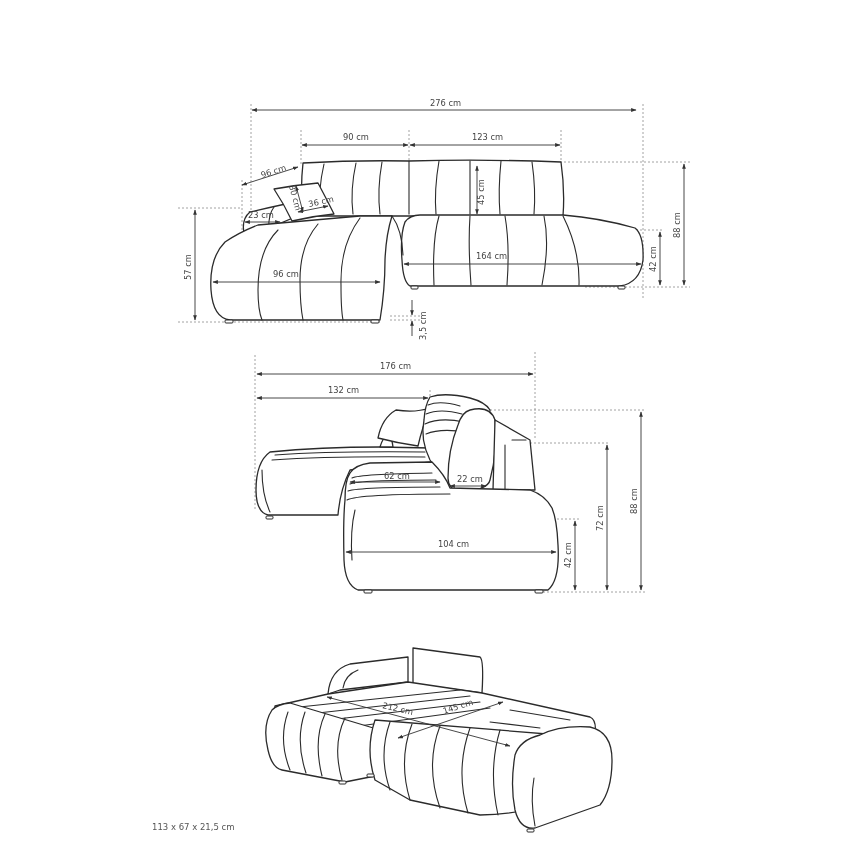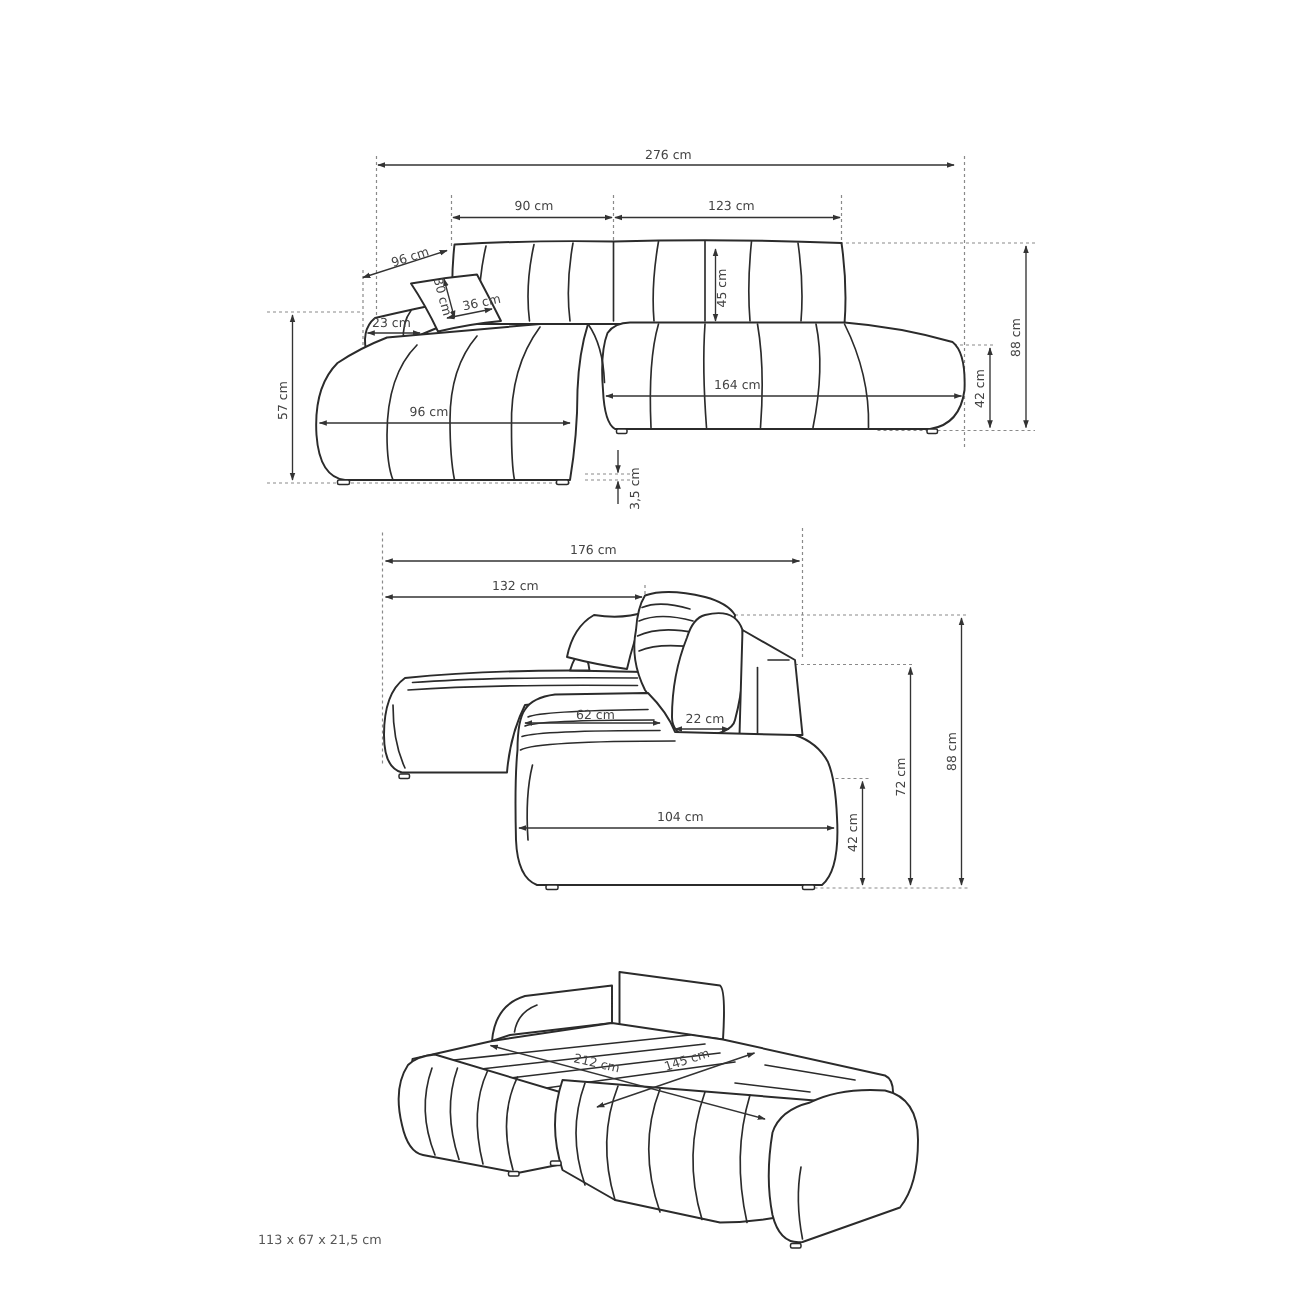--- a/index.html
+++ b/index.html
@@ -4,21 +4,21 @@
   <style>
     html, body { margin: 0; padding: 0; background: #ffffff; }
     body { width: 868px; height: 868px; position: relative; overflow: hidden; font-family: "DejaVu Sans", sans-serif; }
     svg { position: absolute; left: 0; top: 0; }
     .o { fill: #ffffff; stroke: #2b2b2b; stroke-width: 1.3; stroke-linejoin: round; stroke-linecap: round; }
     .l { fill: none; stroke: #2b2b2b; stroke-width: 1.1; stroke-linecap: round; }
     .dim { fill: none; stroke: #333333; stroke-width: 0.9; }
     .dot { fill: none; stroke: #8a8a8a; stroke-width: 0.8; stroke-dasharray: 2 2; }
     .lbl { font-family: "DejaVu Sans", sans-serif; font-size: 8.3px; fill: #444444; }
     .foot { fill: #ffffff; stroke: #2b2b2b; stroke-width: 1; }
-    .note { position: absolute; left: 172px; top: 822px; font-size: 8.5px; color: #555555; font-family: "DejaVu Sans", sans-serif; text-align: right; }
+    .note { position: absolute; left: 152px; top: 822px; font-size: 8.5px; color: #555555; font-family: "DejaVu Sans", sans-serif; text-align: right; }
   </style>
 </head>
 <body>
 
 <svg width="868" height="868" viewBox="0 0 868 868">
   <defs>
     <marker id="ah" viewBox="0 0 10 10" refX="9" refY="5" markerWidth="6" markerHeight="6" orient="auto-start-reverse">
       <path d="M0,1.5 L10,5 L0,8.5 z" fill="#333"></path>
     </marker>
   </defs>

